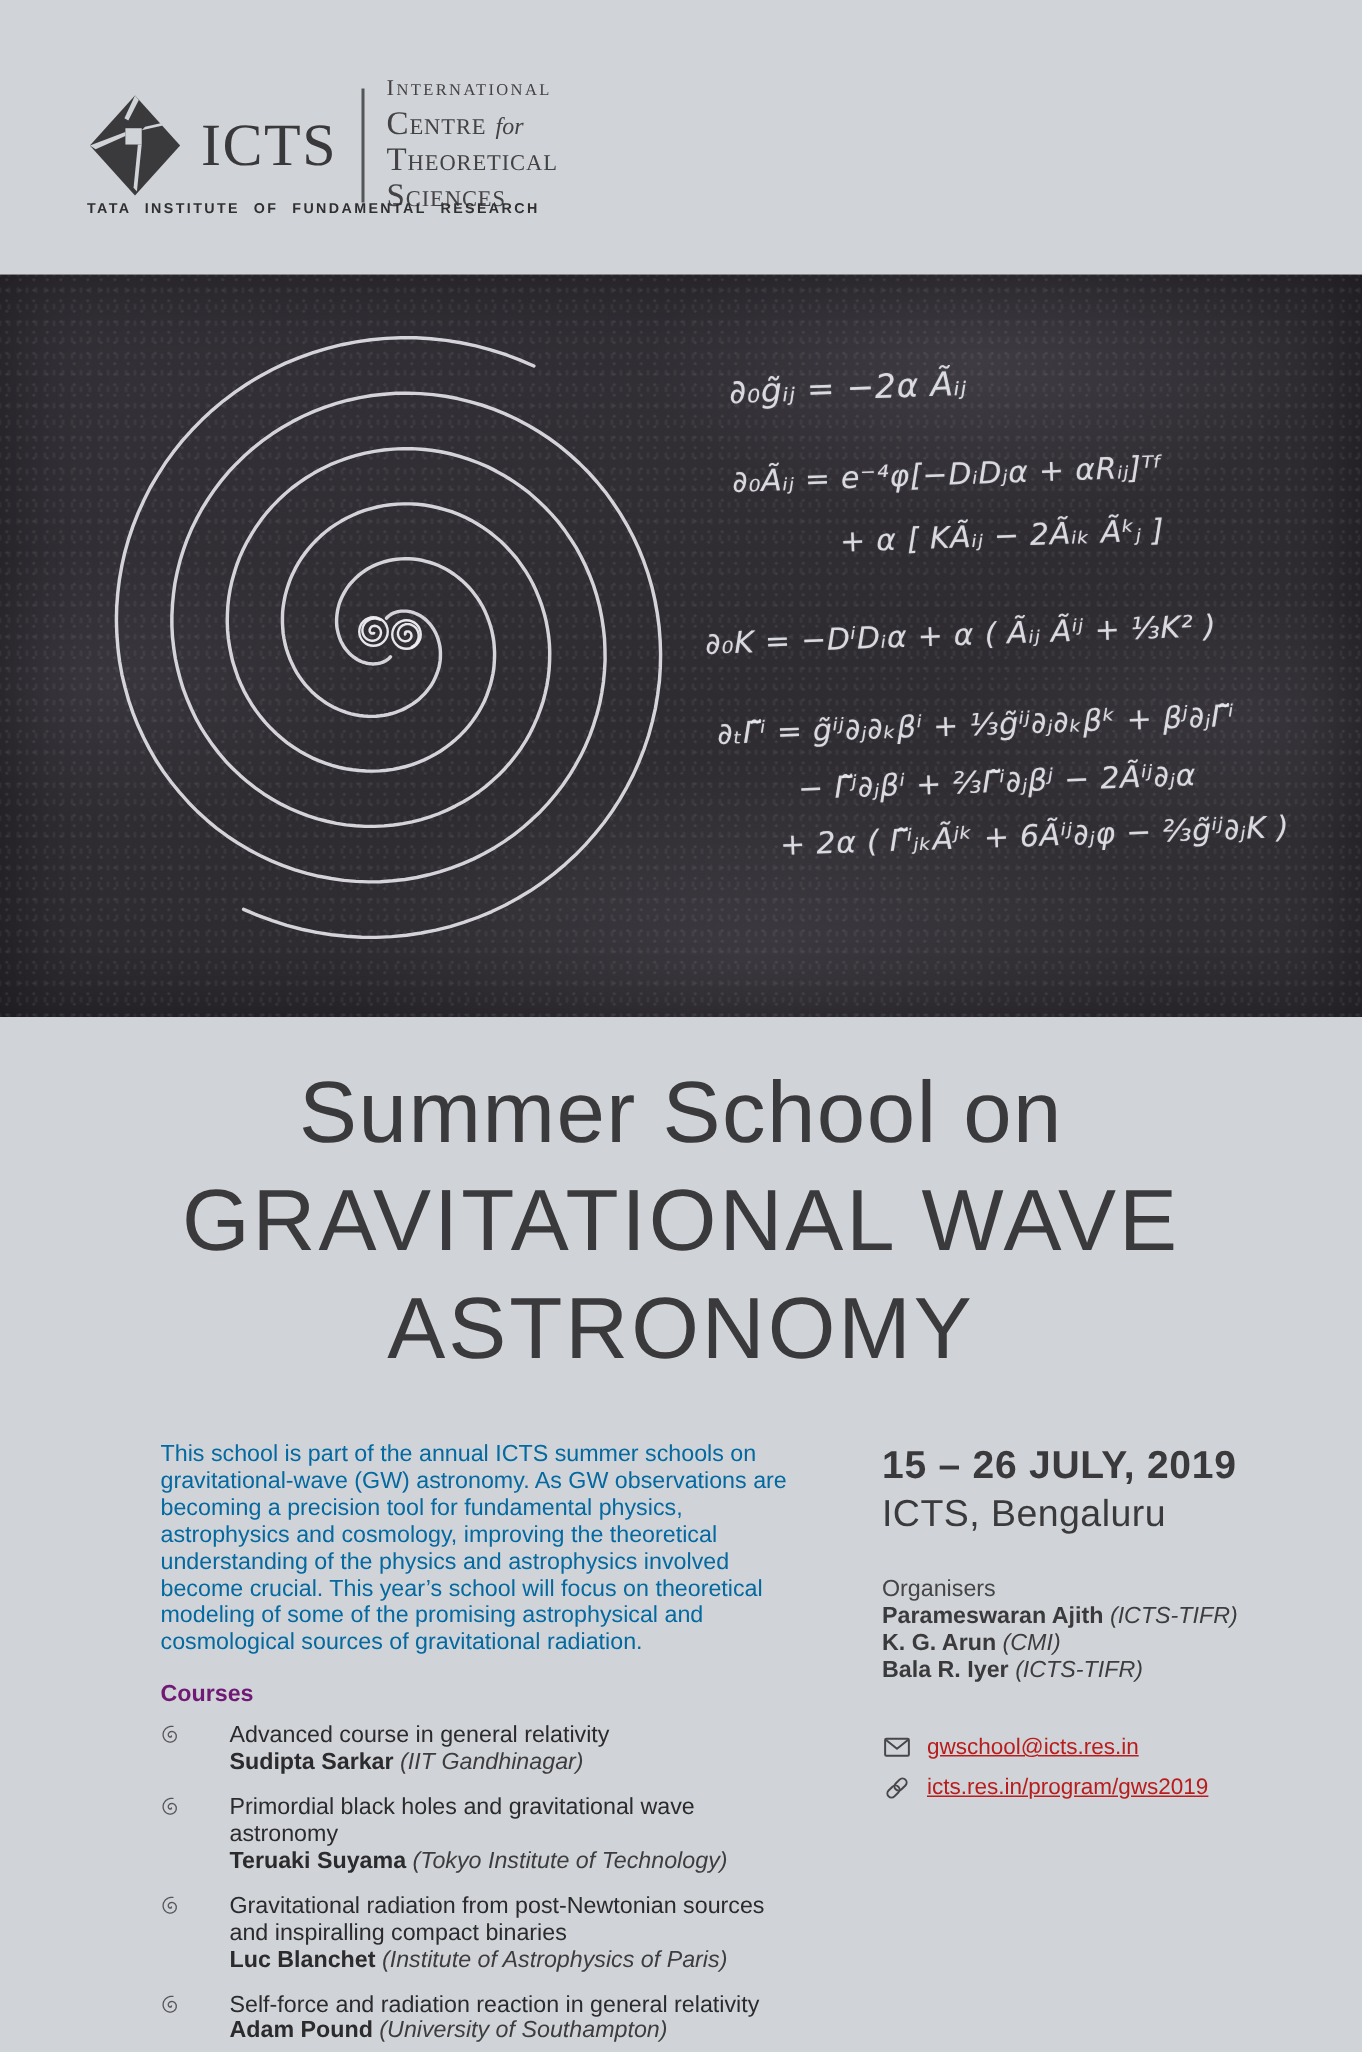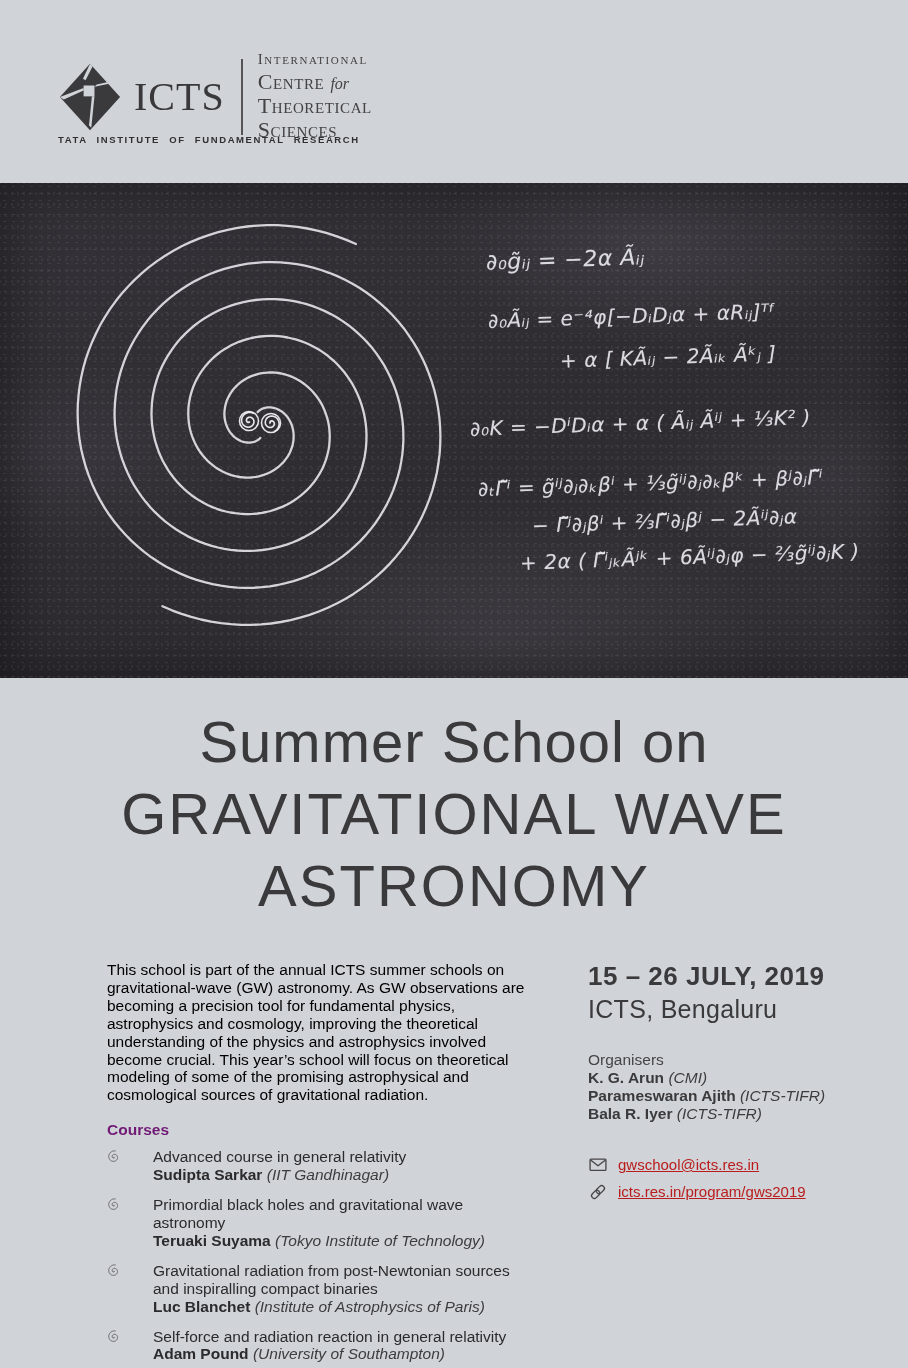--- a/index.html
+++ b/index.html
@@ -59,21 +59,21 @@
   .title-block{
     position:absolute; top:706px; left:0; width:100%;
     text-align:center; color:#3a393b;
     font-weight:300; line-height:72px; letter-spacing:1px;
   }
   .title-line1{font-size:58px;}
   .title-line2,.title-line3{font-size:58px; letter-spacing:2px;}
   
   .content{position:absolute; top:961px; left:0; width:100%; height:360px;}
   .col-left{position:absolute; left:107px; top:0; width:424px;}
-  .about-text{font-size:15.5px; line-height:17.9px; color:#000000;}
+  .about-text{font-size:15.5px; line-height:17.9px; color:#0369a1;}
   .courses-heading{margin-top:17px; font-size:15.5px; font-weight:bold; color:#701a75;}
   .course-list{margin-top:9px;}
   .course{display:flex; margin-bottom:12px;gap:28px;}
   .bullet{width:14px; height:14px; flex:none; margin:2px 4px 0 0;}
   .bullet path{stroke:#57575b; stroke-width:1.5; fill:none; stroke-linecap:round;}
   .course-text{font-size:15.5px; line-height:17.9px; color:#2b2b2d;}
   .course-speaker b{font-weight:bold;}
   .course-speaker i{font-style:italic; color:#3d3d3f;}
   .col-right{position:absolute; left:588px; top:0; width:300px; color:#3a3a3c;}
   .event-dates{font-size:26px; font-weight:bold; letter-spacing:.5px; line-height:30px;}
@@ -190,22 +190,22 @@
         </div>
 
       </div>
     </div>
 
     <div class="col-right">
       <div class="event-dates">15 – 26 JULY, 2019</div>
       <div class="event-venue">ICTS, Bengaluru</div>
       <div class="organisers-heading">Organisers</div>
       <div>
+        <div class="organiser"><b>Parameswaran Ajith</b> <i>(ICTS-TIFR)</i></div>
         <div class="organiser"><b>K. G. Arun</b> <i>(CMI)</i></div>
-        <div class="organiser"><b>Parameswaran Ajith</b> <i>(ICTS-TIFR)</i></div>
         <div class="organiser"><b>Bala R. Iyer</b> <i>(ICTS-TIFR)</i></div>
       </div>
       <div class="contacts">
         <div class="contact-row">
           <svg class="contact-icon" viewBox="0 0 24 24">
             <rect x="2.5" y="5" width="19" height="13.5" rx="1"></rect>
             <path d="M3.5 6.2 L12 13 L20.5 6.2"></path>
           </svg>
           <span class="contact-text">gwschool@icts.res.in</span>
         </div>

